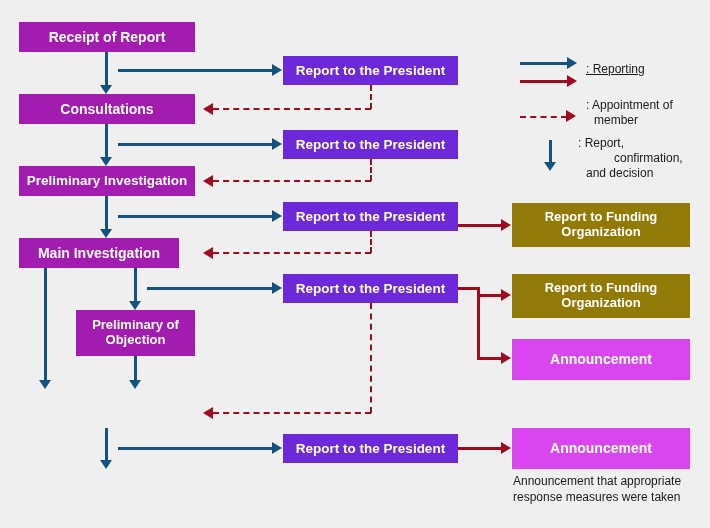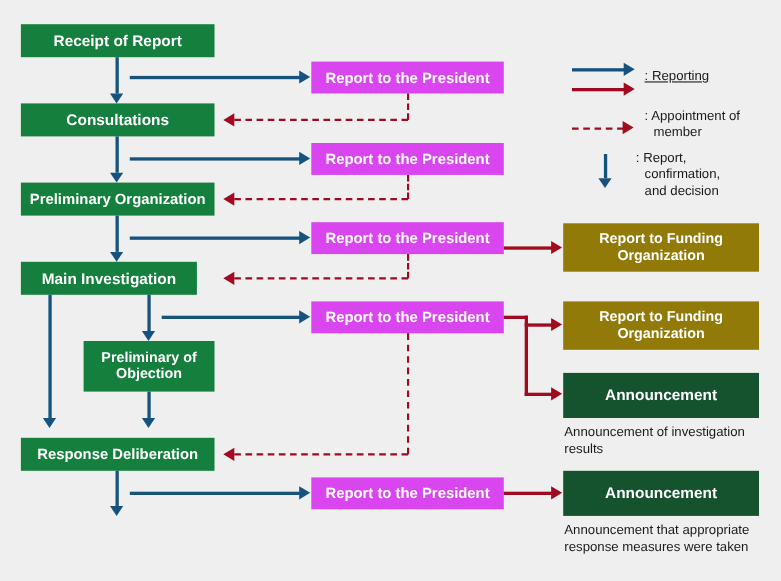--- a/index.html
+++ b/index.html
@@ -13,24 +13,24 @@
 
   .box{
     position:absolute;
     display:flex;align-items:center;justify-content:center;
     text-align:center;
     color:#ffffff;
     font-weight:bold;
     line-height:1.15;
     box-sizing:border-box;
   }
-  .box.blue{background:#15803d;}
-  .box.red{background:#d946ef;}
+  .box.blue{background:#a21caf;}
+  .box.red{background:#6d28d9;}
   .box.gold{background:#917a07;}
-  .box.navy{background:#14532d;}
+  .box.navy{background:#d946ef;}
 
   .caption{
     position:absolute;
     color:#1a1a1a;
     font-size:12px;
     line-height:1.3;
     text-align:left;
   }
 
   
@@ -80,35 +80,32 @@
 
   <div class="box blue" style="left:19px;top:22px;width:176px;height:30px;font-size:14px;">
     <span>Receipt of Report</span>
   </div>
 
   <div class="box blue" style="left:19px;top:94px;width:176px;height:30px;font-size:14px;">
     <span>Consultations</span>
   </div>
 
   <div class="box blue" style="left:19px;top:166px;width:176px;height:30px;font-size:13.5px;">
-    <span>Preliminary Organization</span>
+    <span>Preliminary Investigation</span>
   </div>
 
   <div class="box blue" style="left:19px;top:238px;width:160px;height:30px;font-size:14px;">
     <span>Main Investigation</span>
   </div>
 
   <div class="box blue" style="left:76px;top:310px;width:119px;height:46px;font-size:13px;flex-direction:column;">
     <span>Preliminary of</span>
     <span>Objection</span>
   </div>
 
-  <div class="box blue" style="left:19px;top:398px;width:176px;height:30px;font-size:13.5px;">
-    <span>Response Deliberation</span>
-  </div>
 
 
   <div class="box red" style="left:283px;top:56px;width:175px;height:29px;font-size:13.5px;">
     <span>Report to the President</span>
   </div>
 
   <div class="box red" style="left:283px;top:130px;width:175px;height:29px;font-size:13.5px;">
     <span>Report to the President</span>
   </div>
 
@@ -135,24 +132,20 @@
   </div>
 
   <div class="box navy" style="left:512px;top:339px;width:178px;height:41px;font-size:14px;">
     <span>Announcement</span>
   </div>
 
   <div class="box navy" style="left:512px;top:428px;width:178px;height:41px;font-size:14px;">
     <span>Announcement</span>
   </div>
 
-  <div class="caption" style="left:513px;top:385px;width:195px;">
-    <div>Announcement of investigation</div>
-    <div>results</div>
-  </div>
 
   <div class="caption" style="left:513px;top:474px;width:200px;">
     <div>Announcement that appropriate</div>
     <div>response measures were taken</div>
   </div>
 
   <div class="vline" style="left:105px;top:52px;height:33px;"></div>
   <div class="arrow-down" style="left:100px;top:85px;"></div>
 
   <div class="vline" style="left:105px;top:124px;height:33px;"></div>
@@ -231,19 +224,19 @@
     <div class="arrow-right red" style="left:46px;top:60px;"></div>
     <div class="lg-text" style="left:66px;top:48px;">
       <div>: Appointment of</div>
       <div style="padding-left:8px;">member</div>
     </div>
 
     <div class="vline" style="left:29px;top:90px;height:22px;"></div>
     <div class="arrow-down" style="left:24px;top:112px;"></div>
     <div class="lg-text" style="left:58px;top:86px;">
       <div>: Report,</div>
-      <div style="padding-left:8px;">confirmation,</div>
+      <div style="padding-left:8px;margin-left:28px;">confirmation,</div>
       <div style="padding-left:8px;">and decision</div>
     </div>
 
   </div>
 
 </div>
 
 </body></html>

